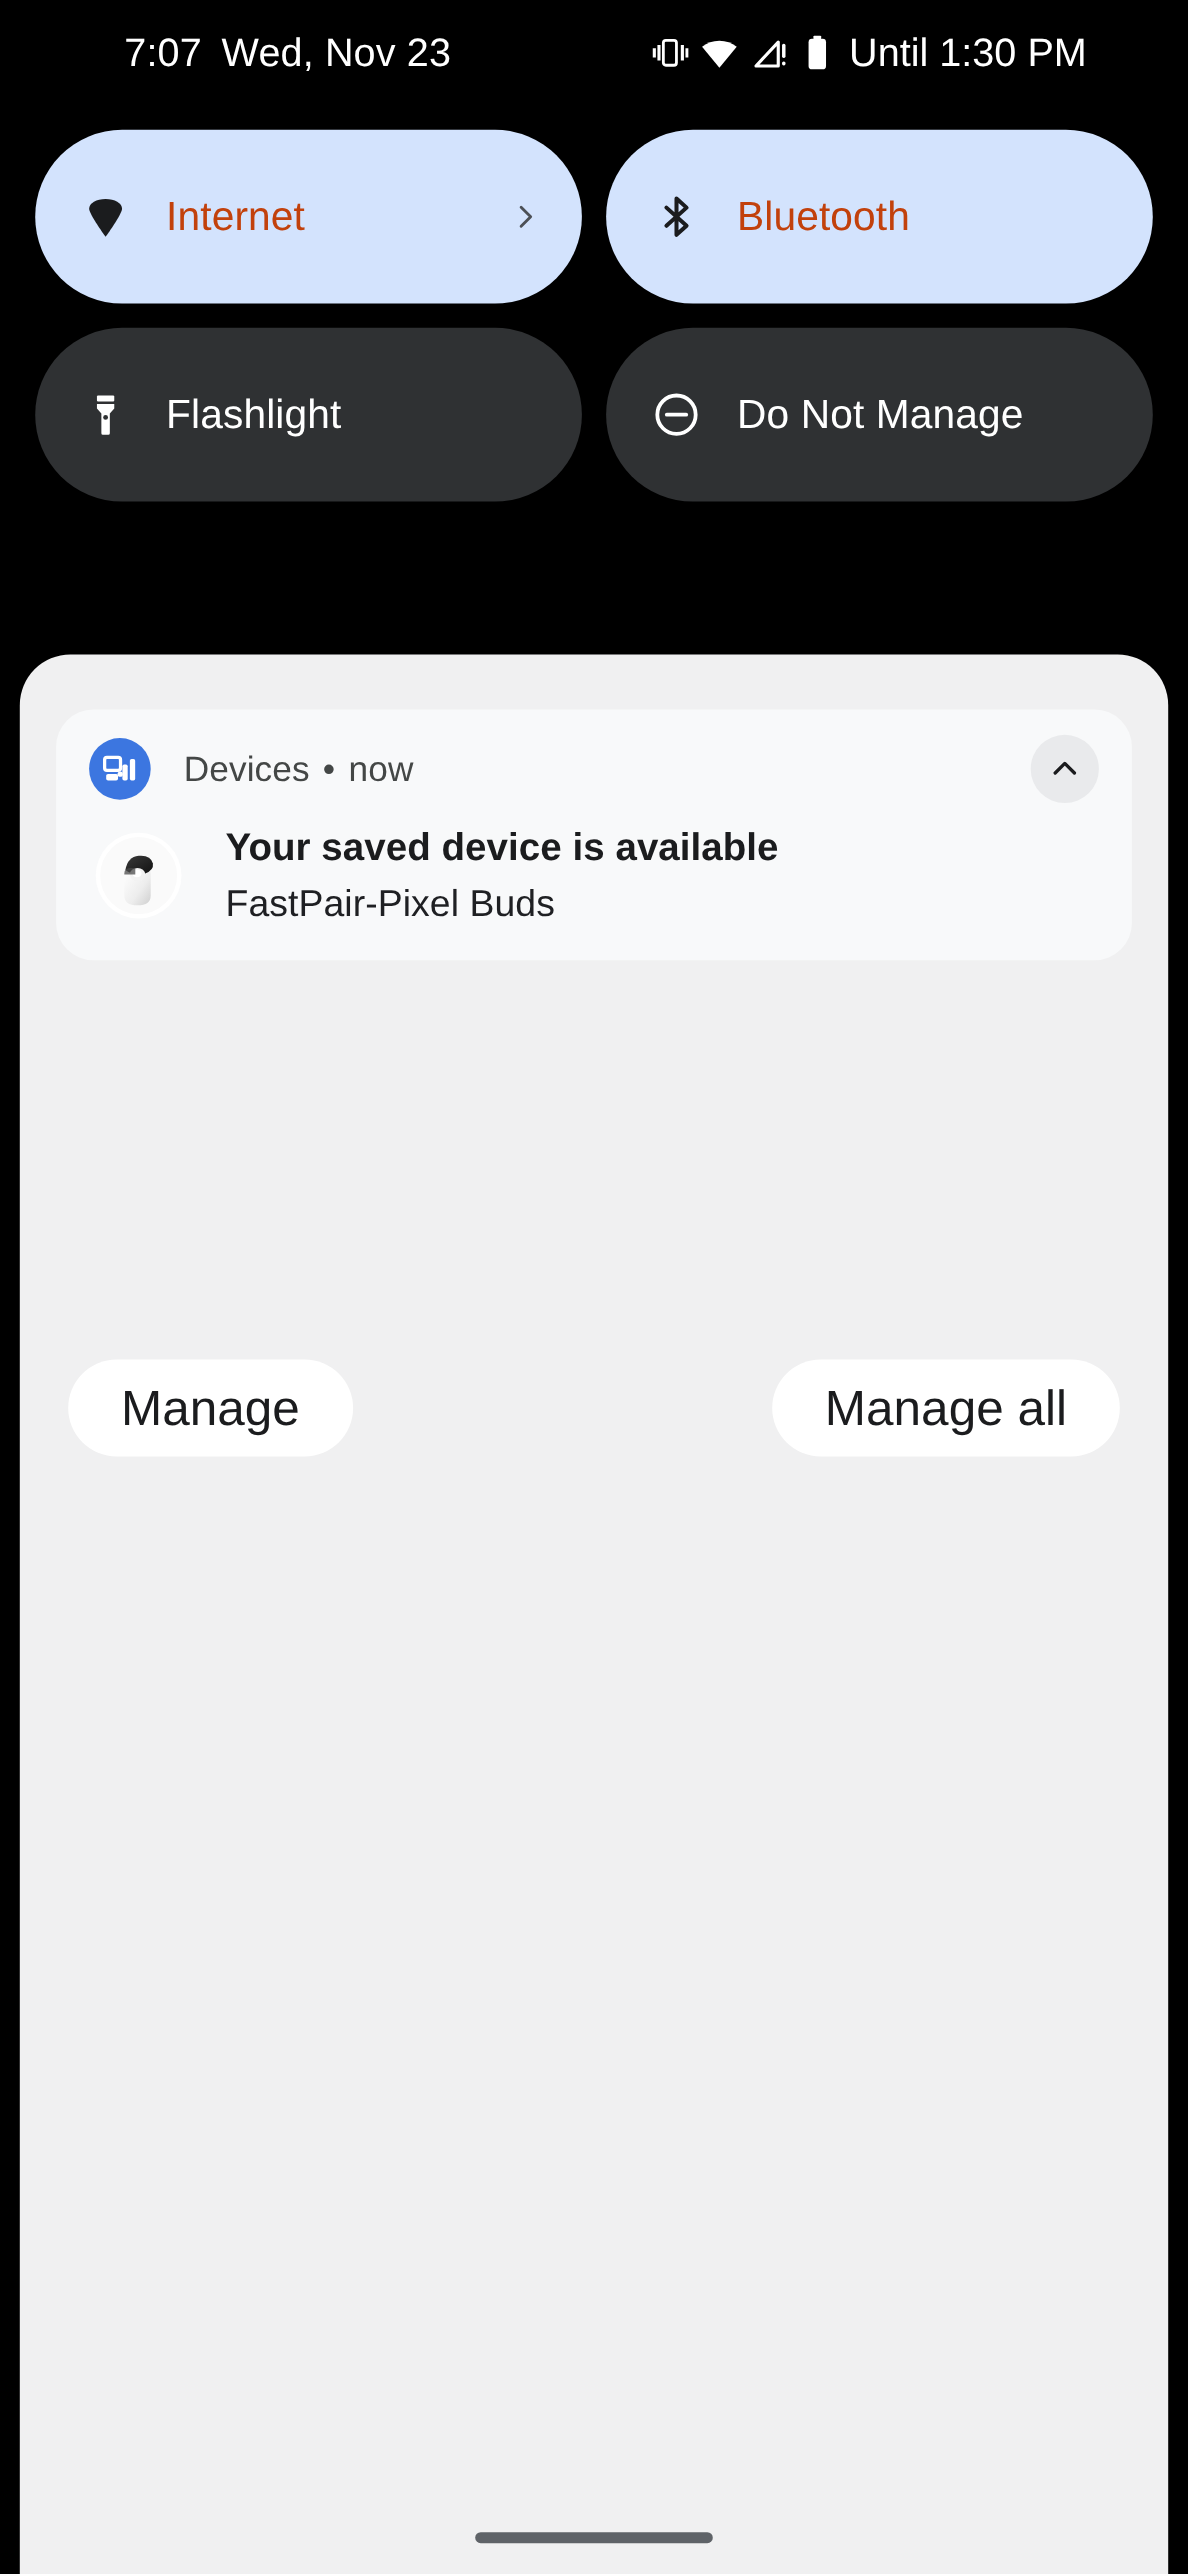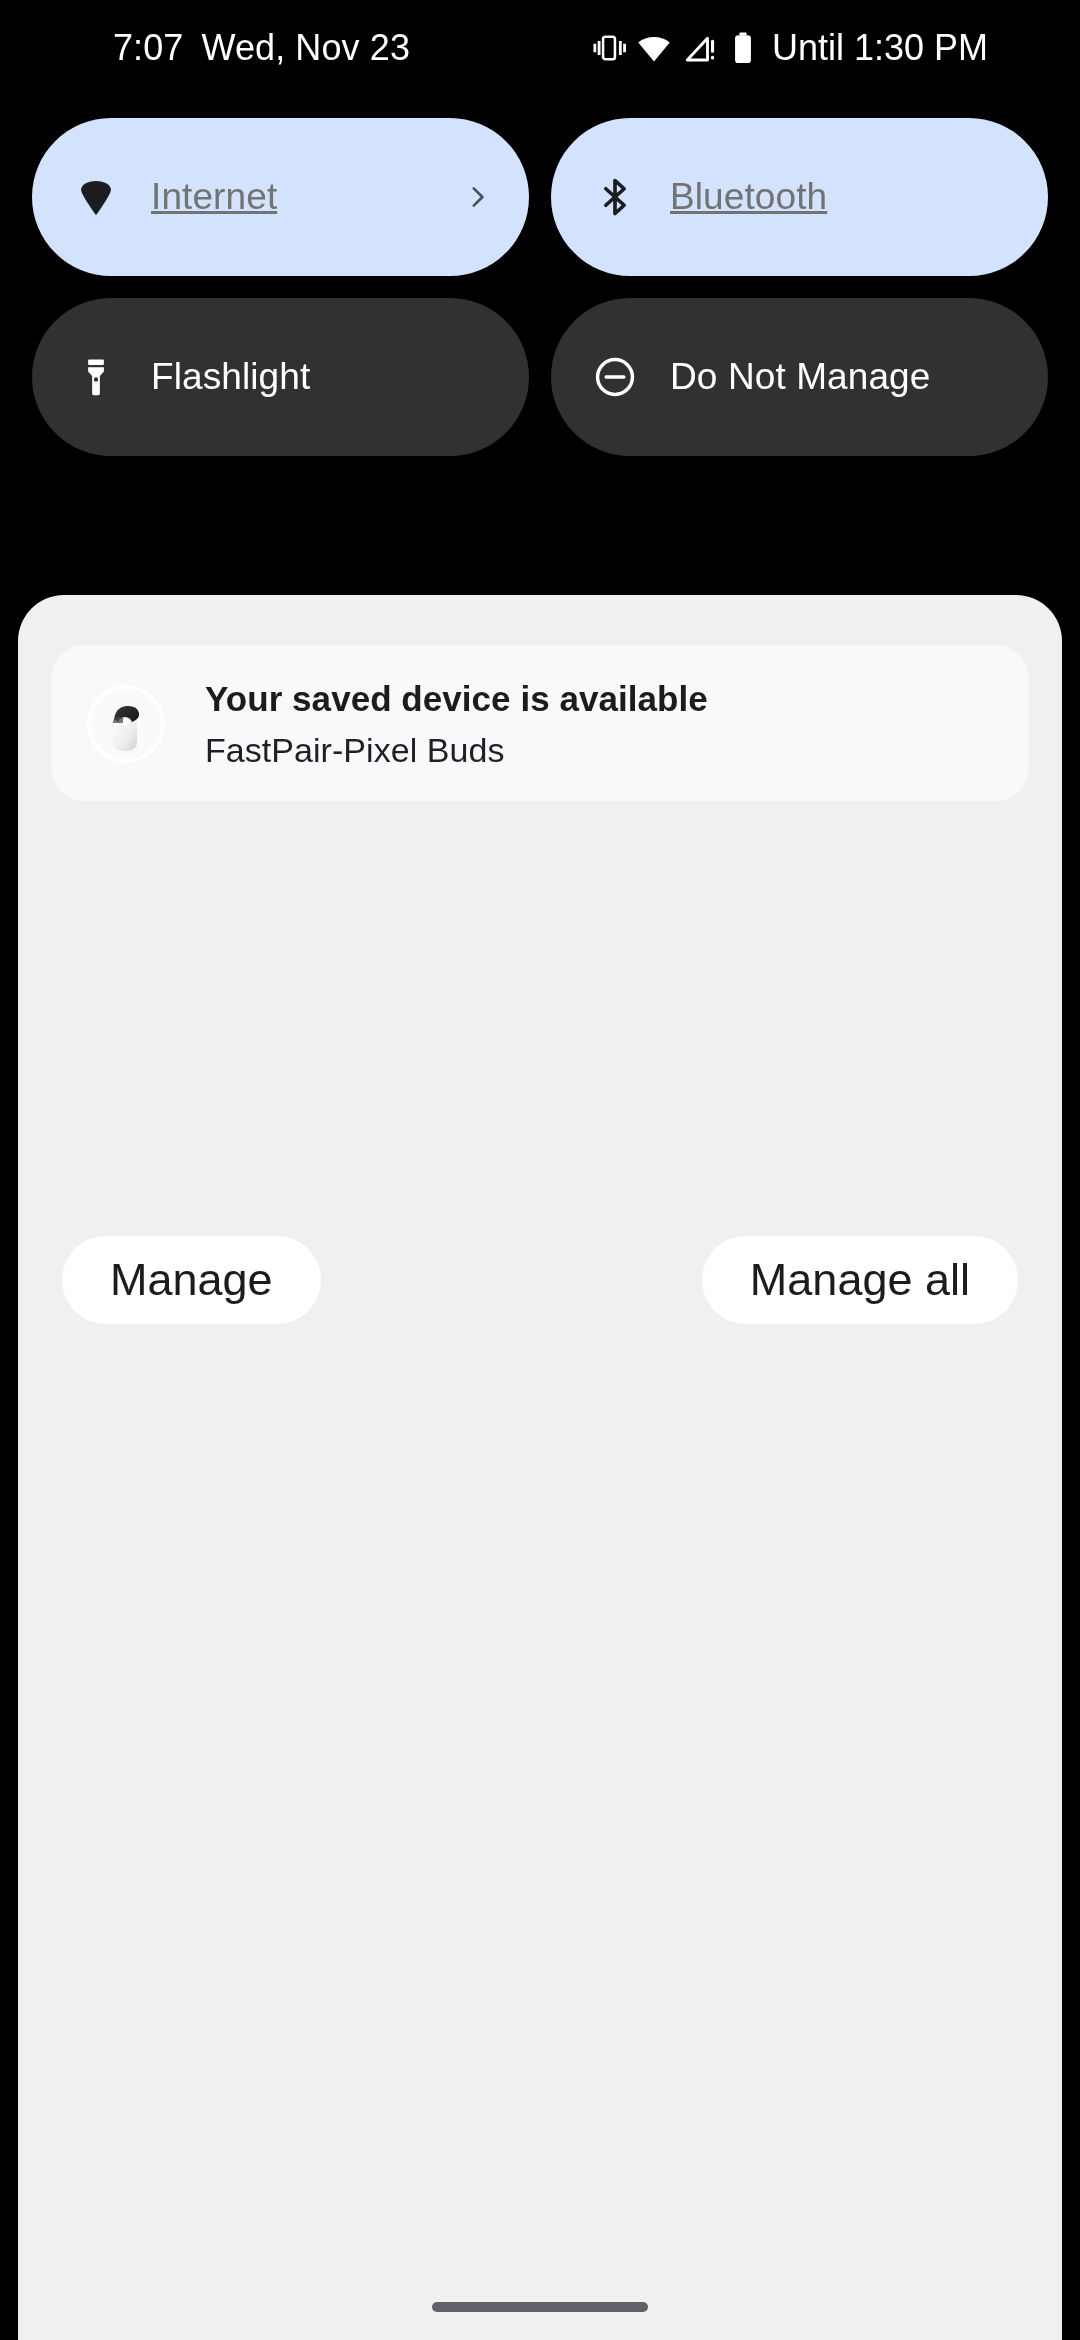--- a/index.html
+++ b/index.html
@@ -62,22 +62,21 @@
     height: 158px;
     border-radius: 79px;
     display: flex;
     align-items: center;
     padding: 0 40px;
     box-sizing: border-box;
     position: relative;
   }
   .tile.on {
     background: #d3e3fd;
-    color: #737373;
-    text-decoration: underline;
+    color: #c2410c;
   }
   .tile.off {
     background: #2f3133;
     color: #ffffff;
   }
   .tile-icon {
     width: 48px;
     height: 48px;
     flex: 0 0 48px;
     display: flex;
@@ -153,21 +152,21 @@
     border-radius: 50%;
     background: #e9eaec;
     display: flex;
     align-items: center;
     justify-content: center;
     flex: 0 0 62px;
   }
   .notif-body {
     display: flex;
     align-items: center;
-    margin-top: 6px;
+    margin-top: 22px;
     padding-left: 6px;
   }
   .device-thumb {
     width: 78px;
     height: 78px;
     border-radius: 50%;
     background: #ffffff;
     flex: 0 0 78px;
     display: flex;
     align-items: center;
@@ -312,20 +311,39 @@
     </span>
     <span class="tile-label">Do Not Manage</span>
   </div>
 
 </div>
 
 <div class="shade">
 
   <div class="notif-card">
 
+    <div class="notif-header">
+      <span class="app-icon">
+        <svg width="34" height="34" viewBox="0 0 24 24" fill="#ffffff">
+          <rect x="2.2" y="4.6" width="10.2" height="8.4" rx="1.5" fill="none" stroke="#ffffff" stroke-width="2.1"></rect>
+          <rect x="3.2" y="15.2" width="7.6" height="4.2" rx="1.2"></rect>
+          <rect x="13.6" y="9.2" width="3.4" height="10.2" rx="1.1"></rect>
+          <rect x="18.4" y="5.6" width="3.4" height="13.8" rx="1.1"></rect>
+          <circle cx="12.2" cy="15.4" r="1.7"></circle>
+        </svg>
+      </span>
+      <span class="notif-src">Devices</span>
+      <span class="notif-src" style="margin-left:12px">•</span>
+      <span class="notif-src" style="margin-left:12px">now</span>
+      <span class="expand-btn">
+        <svg width="30" height="30" viewBox="0 0 24 24" fill="none" stroke="#1b1c1e" stroke-width="2.4" stroke-linecap="round" stroke-linejoin="round">
+          <polyline points="5,15 12,8 19,15"></polyline>
+        </svg>
+      </span>
+    </div>
 
     <div class="notif-body">
       <span class="device-thumb">
         <svg width="70" height="70" viewBox="0 0 70 70">
           <circle cx="35" cy="35" r="35" fill="#fafafa"></circle>
           <defs>
             <linearGradient id="caseG" x1="0" y1="0" x2="1" y2="1">
               <stop offset="0%" stop-color="#ffffff"></stop>
               <stop offset="60%" stop-color="#ededed"></stop>
               <stop offset="100%" stop-color="#cfcfcf"></stop>

